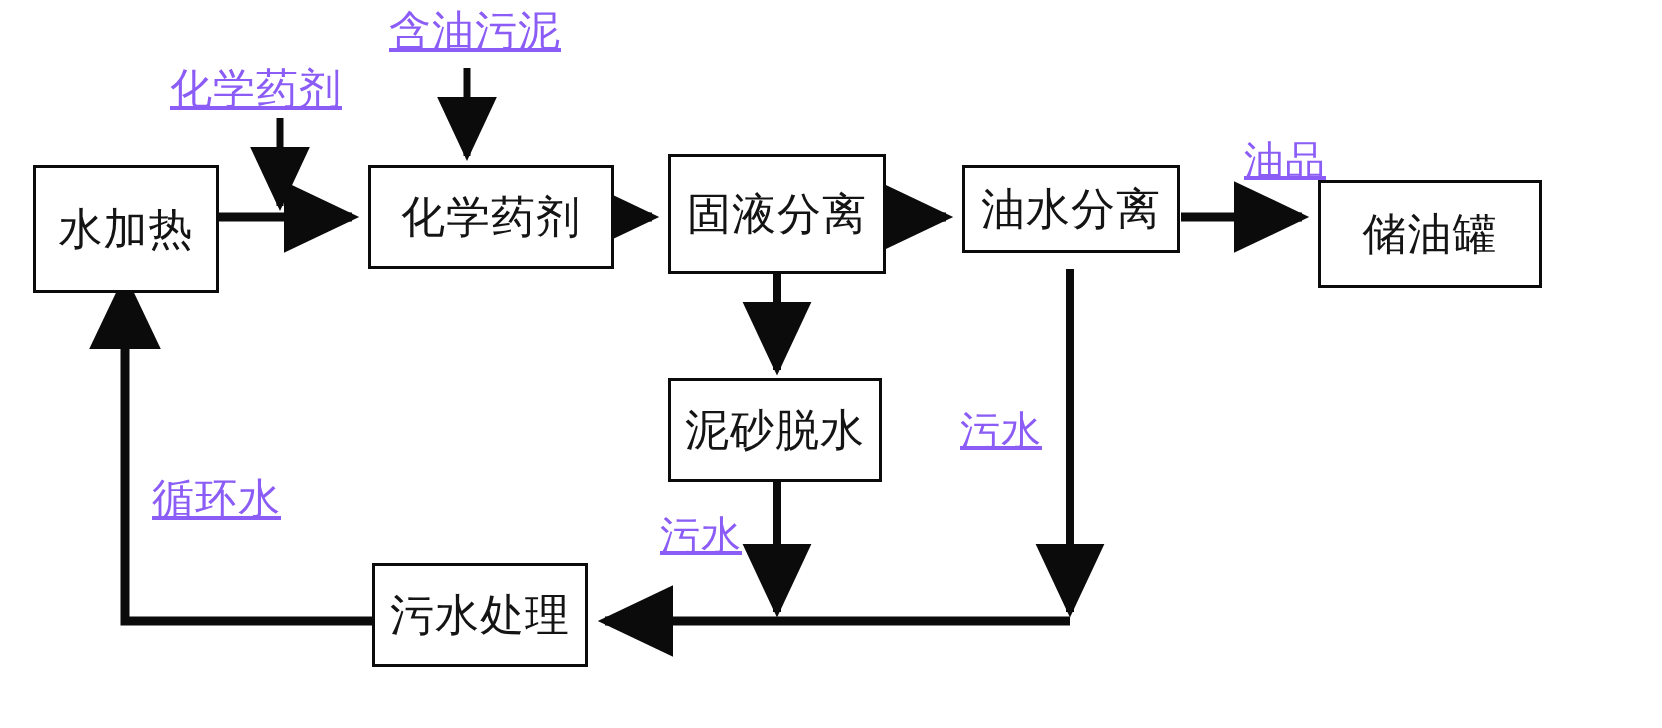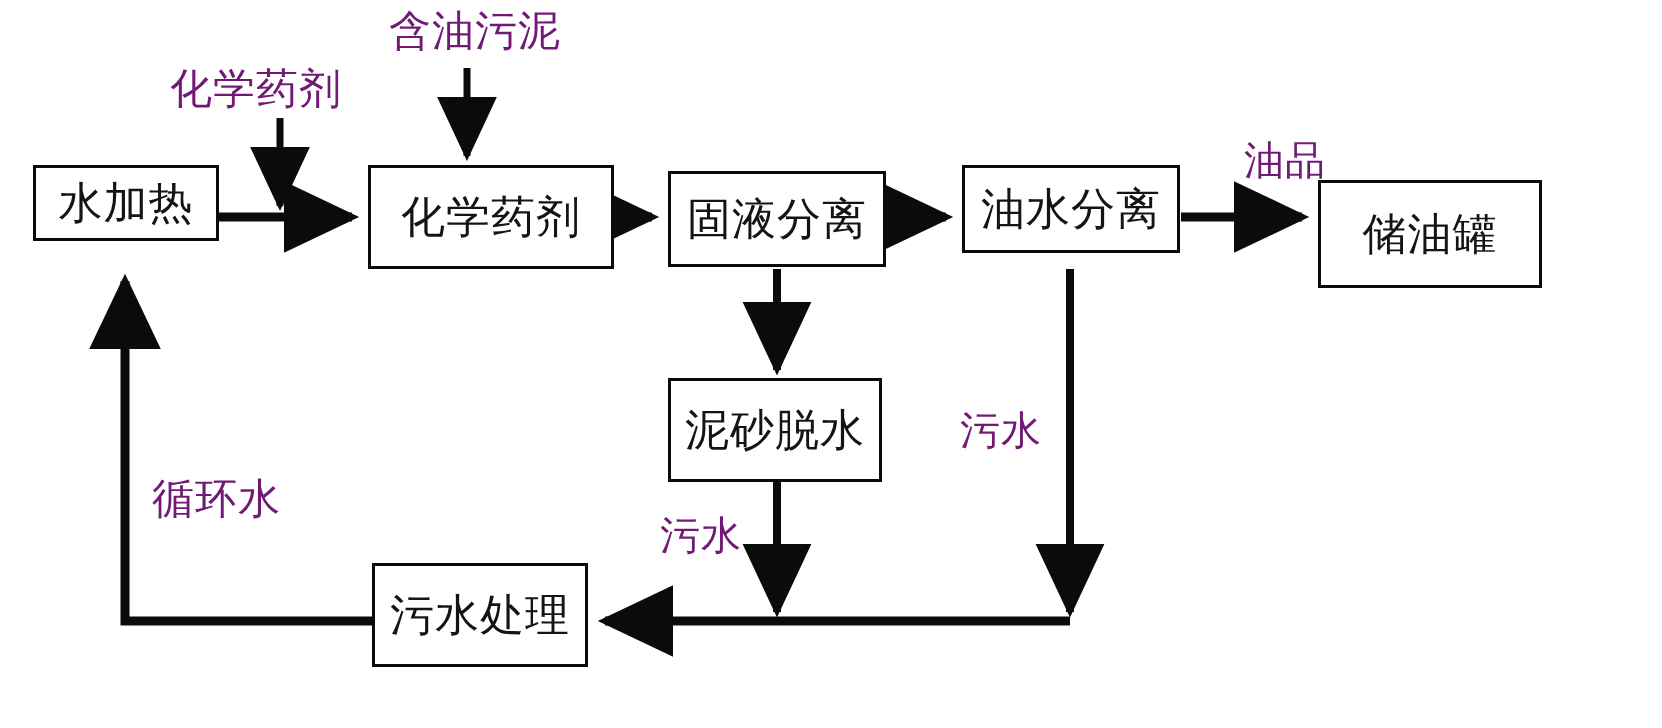--- a/index.html
+++ b/index.html
@@ -34,25 +34,26 @@
     letter-spacing: 1px;
     white-space: nowrap;
   }
   .node-label {
     font-size: 44px;
     line-height: 1;
     color: #141414;
   }
   .edge-label {
     position: absolute;
-    color: #701a75;
+    color: #8b5cf6;
     font-size: 42px;
     line-height: 1;
     white-space: nowrap;
     letter-spacing: 1px;
+    text-decoration: underline;
   }
   .edge-label.small {
     font-size: 40px;
   }
 </style>
 </head>
 <body>
 
 <div id="diagram-root">
 
@@ -104,29 +105,29 @@
 
     <g>
       <line x1="1070" y1="621" x2="605" y2="621" stroke="#0b0b0b" stroke-width="9" marker-end="url(#ah)"></line>
     </g>
 
     <g>
       <polyline points="372,621 125,621 125,281" fill="none" stroke="#0b0b0b" stroke-width="9" marker-end="url(#ah)"></polyline>
     </g>
   </svg>
 
-  <div class="node-box" style="left:33px;top:165px;width:186px;height:76px;">
+  <div class="node-box" style="left:33px;top:165px;width:186px;height:128px;">
     <span class="node-label">水加热</span>
   </div>
 
   <div class="node-box" style="left:368px;top:165px;width:246px;height:104px;">
     <span class="node-label">化学药剂</span>
   </div>
 
-  <div class="node-box" style="left:668px;top:171px;width:218px;height:96px;">
+  <div class="node-box" style="left:668px;top:154px;width:218px;height:120px;">
     <span class="node-label">固液分离</span>
   </div>
 
   <div class="node-box" style="left:962px;top:165px;width:218px;height:88px;">
     <span class="node-label">油水分离</span>
   </div>
 
   <div class="node-box" style="left:1318px;top:160px;width:224px;height:108px;margin-top:20px;">
     <span class="node-label">储油罐</span>
   </div>

